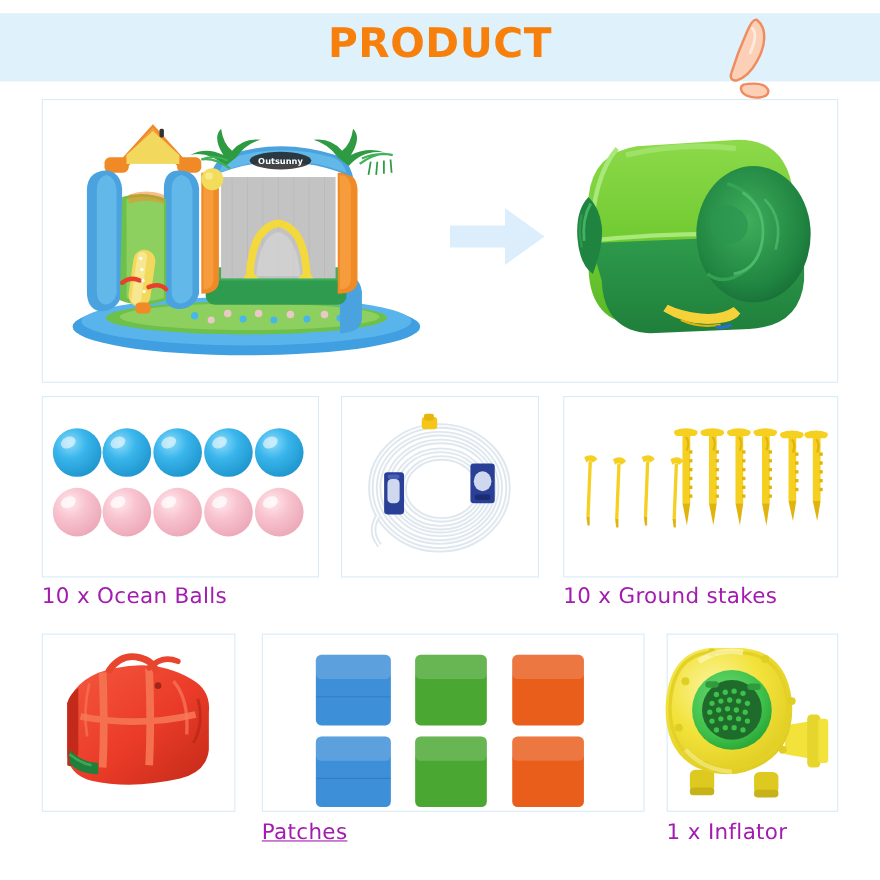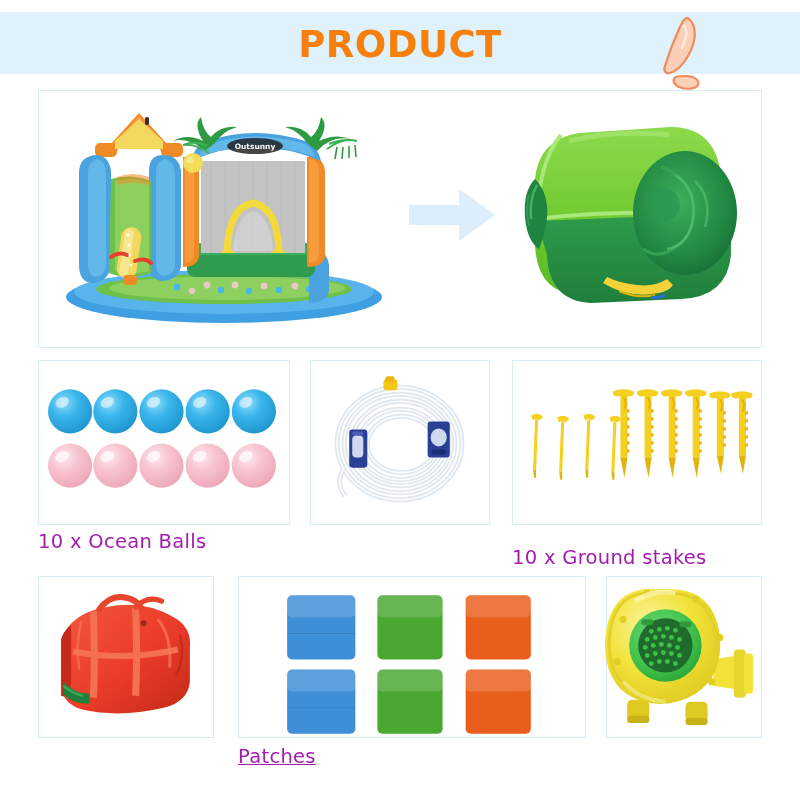--- a/index.html
+++ b/index.html
@@ -11,21 +11,21 @@
   }
   .page { position: relative; width: 800px; height: 800px; background: #ffffff; }
 
   
   .header-band {
     position: absolute; left: 0; top: 12px; width: 800px; height: 62px;
     background: #dff1fb;
   }
   .title-wrap {
     position: absolute; left: 0; top: 18px; width: 800px; height: 52px;
-    display: flex; align-items: center; justify-content: center; gap: 11px;
+    display: flex; justify-content: center; gap: 11px;
   }
   .title-word {
     font-size: 37px; font-weight: bold; letter-spacing: 0.5px;
     font-family: "DejaVu Sans", sans-serif;
   }
   .title-product { color: #f77f0c; }
   .title-part { color: #7dc242; }
   .excl { position: absolute; left: 650px; top: 14px; width: 56px; height: 76px; }
 
   
@@ -45,21 +45,21 @@
   .hero-left  { position:absolute; left: 20px;  top: 8px; width: 330px; height: 228px; }
   .hero-arrow { position:absolute; left: 370px; top: 96px; width: 86px; height: 56px; }
   .hero-right { position:absolute; left: 460px; top: 10px; width: 256px; height: 224px; }
 
   
   .p-balls   { left: 38px;  top: 360px; width: 252px; height: 165px; }
   .p-pipe    { left: 310px; top: 360px; width: 180px; height: 165px; }
   .p-stakes  { left: 512px; top: 360px; width: 250px; height: 165px; }
   .c-balls   { left: 38px;  top: 530px; width: 252px; }
   .c-pipe    { left: 310px; top: 530px; width: 180px; }
-  .c-stakes  { left: 512px; top: 530px; width: 250px; margin-top: 16px; }
+  .c-stakes  { left: 512px; top: 530px; width: 250px; }
 
   .p-bag     { left: 38px;  top: 576px; width: 176px; height: 162px; }
   .p-patch   { left: 238px; top: 576px; width: 348px; height: 162px; }
   .p-infl    { left: 606px; top: 576px; width: 156px; height: 162px; }
   .c-bag     { left: 38px;  top: 745px; width: 176px; }
   .c-patch   { left: 238px; top: 745px; width: 348px; text-decoration: underline; }
   .c-infl    { left: 606px; top: 745px; width: 156px; }
 
   .fill { position: absolute; inset: 0; }
   svg { display: block; overflow: visible; }
@@ -584,14 +584,15 @@
         </g>
 
         <rect x="34" y="42" width="12" height="6" rx="3" fill="#2f9b3c"></rect>
         <rect x="72" y="44" width="12" height="6" rx="3" fill="#2f9b3c"></rect>
 
         <path d="M28 24 q18 -12 40 -8" fill="none" stroke="#fdf8bd" stroke-width="5" opacity=".7"></path>
         <path d="M16 104 q16 18 42 20" fill="none" stroke="#fdf8bd" stroke-width="4" opacity=".45"></path>
       </svg>
     </div>
   </div>
+  <div class="cap c-infl">1 x Inflator</div>
 
 </div>
 
 </body></html>

